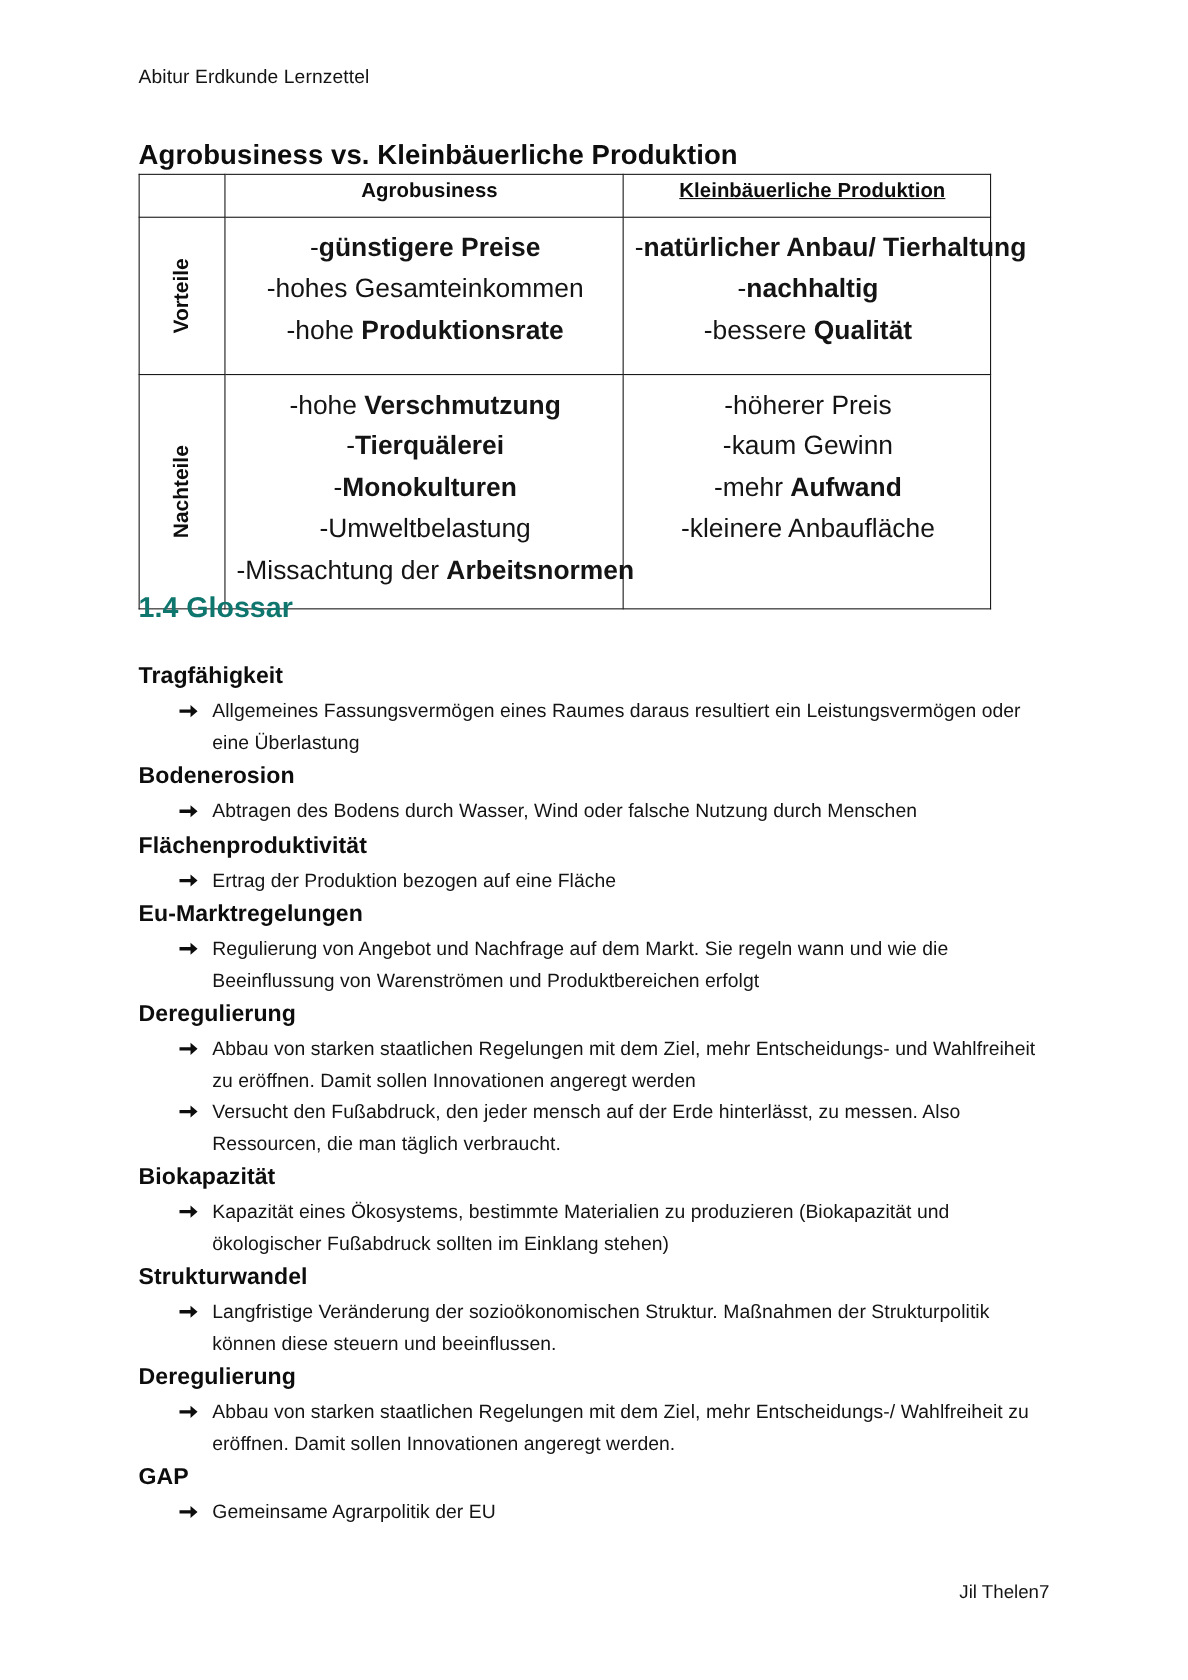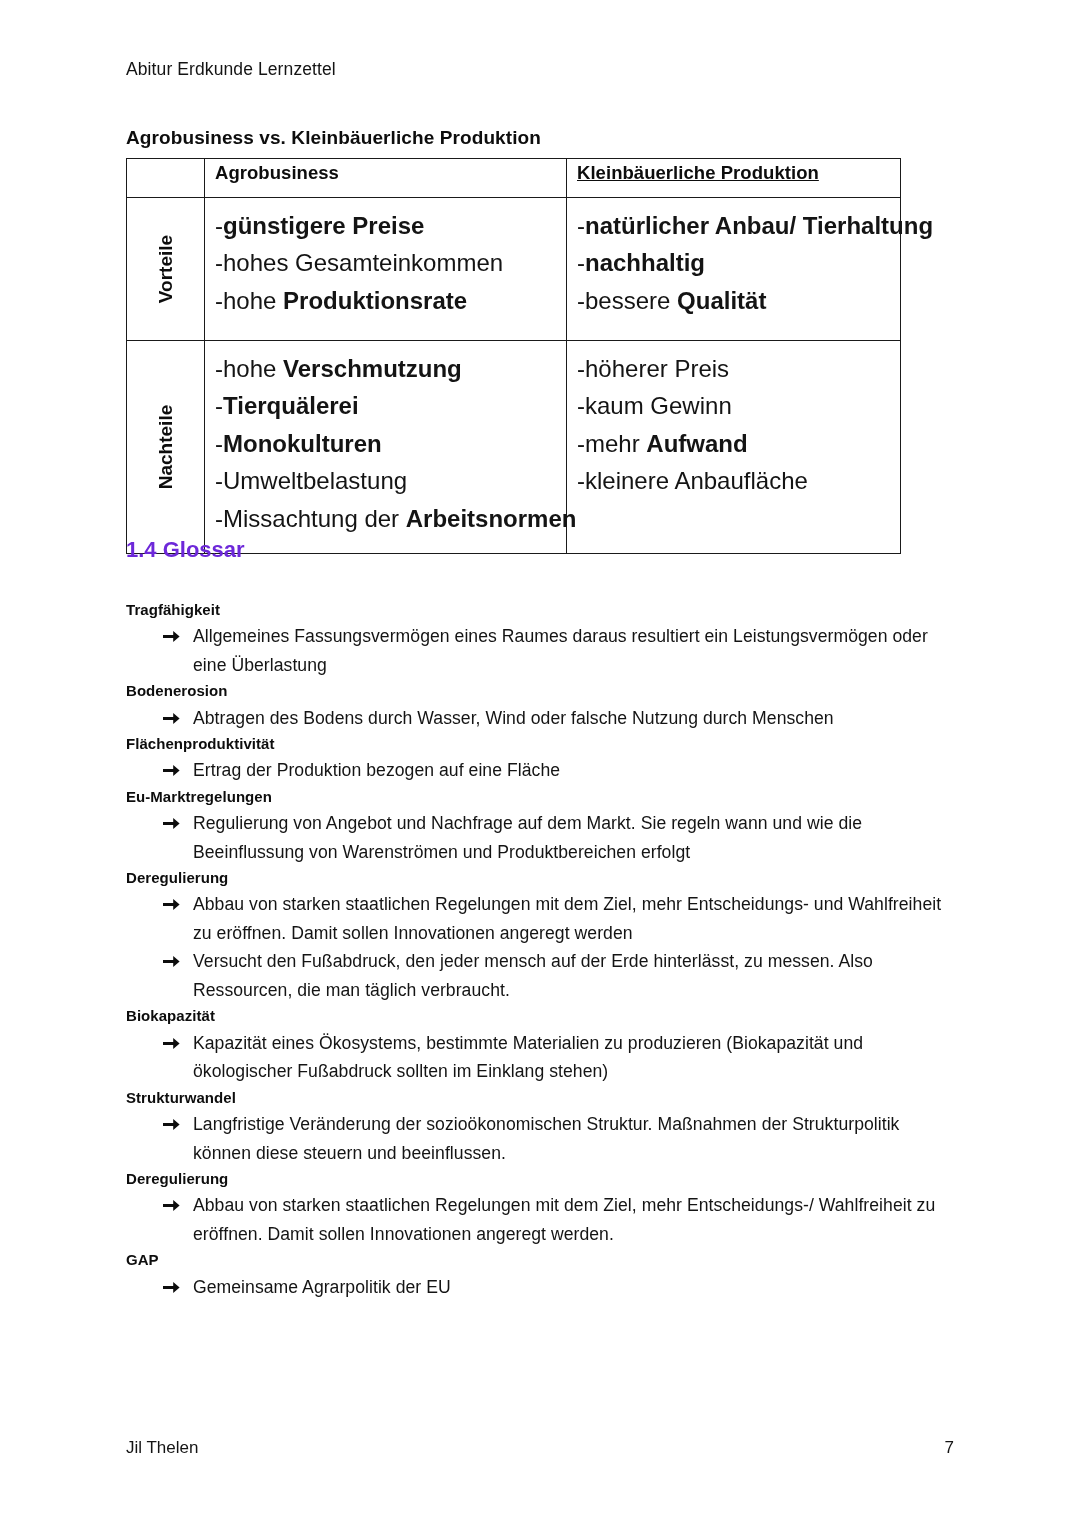--- a/index.html
+++ b/index.html
@@ -32,41 +32,41 @@
     line-height: 1.35;
     color: #141414;
     letter-spacing: .1px;
   }
 
   
   .table-heading {
     position: absolute;
     left: 126px;
     top: 127px;
-    font-size: 19px;
+    font-size: 25px;
     font-weight: bold;
     color: #0d0d0d;
     letter-spacing: .1px;
     white-space: nowrap;
   }
 
   
   .cmp-table {
     position: absolute;
     left: 126px;
     top: 158px;
     width: 774px;
     border-collapse: collapse;
     table-layout: fixed;
   }
   .cmp-table td, .cmp-table th {
     border: 1.6px solid #1a1a1a;
     padding: 0;
     vertical-align: top;
-    text-align: left;
+    text-align: center;
   }
   .col-label  { width: 78px; }
   .col-agro   { width: 362px; }
   .col-klein  { width: 334px; text-decoration: underline; }
 
   .cmp-table thead th {
     height: 32px;
     font-size: 18.5px;
     font-weight: bold;
     padding: 3px 0 3px 10px;
@@ -106,34 +106,34 @@
   .row-vorteile .cell-list { height: 142px; }
   .row-vorteile .cell-list { height: auto; }
   .row-vorteile td { height: 142px; }
   .row-nachteile td { height: 148px; }
 
   
   .glossar-heading {
     position: absolute;
     left: 126px;
     top: 537px;
-    font-size: 22px;
-    font-weight: bold;
-    color: #6d28d9;
+    font-size: 26px;
+    font-weight: bold;
+    color: #0f766e;
   }
 
   .glossar {
     position: absolute;
     left: 126px;
     top: 598px;
     width: 834px;
   }
   .entry { margin: 0 0 0 0; }
   .term {
-    font-size: 15px;
+    font-size: 21px;
     font-weight: bold;
     color: #0d0d0d;
     line-height: 1.62;
     letter-spacing: .05px;
   }
   .definition {
     position: relative;
     padding-left: 67px;
     font-size: 17.6px;
     line-height: 1.62;
@@ -151,21 +151,21 @@
   }
   .arrow-icon svg { display: block; margin-top: 8px; }
 
   
   .footer {
     position: absolute;
     left: 126px;
     top: 1438px;
     width: 828px;
     display: flex;
-    justify-content: space-between;
+    justify-content: flex-end;
     align-items: baseline;
     font-size: 17px;
     color: #141414;
   }
 </style>
 </head>
 <body>
 
 <div class="page">
 

